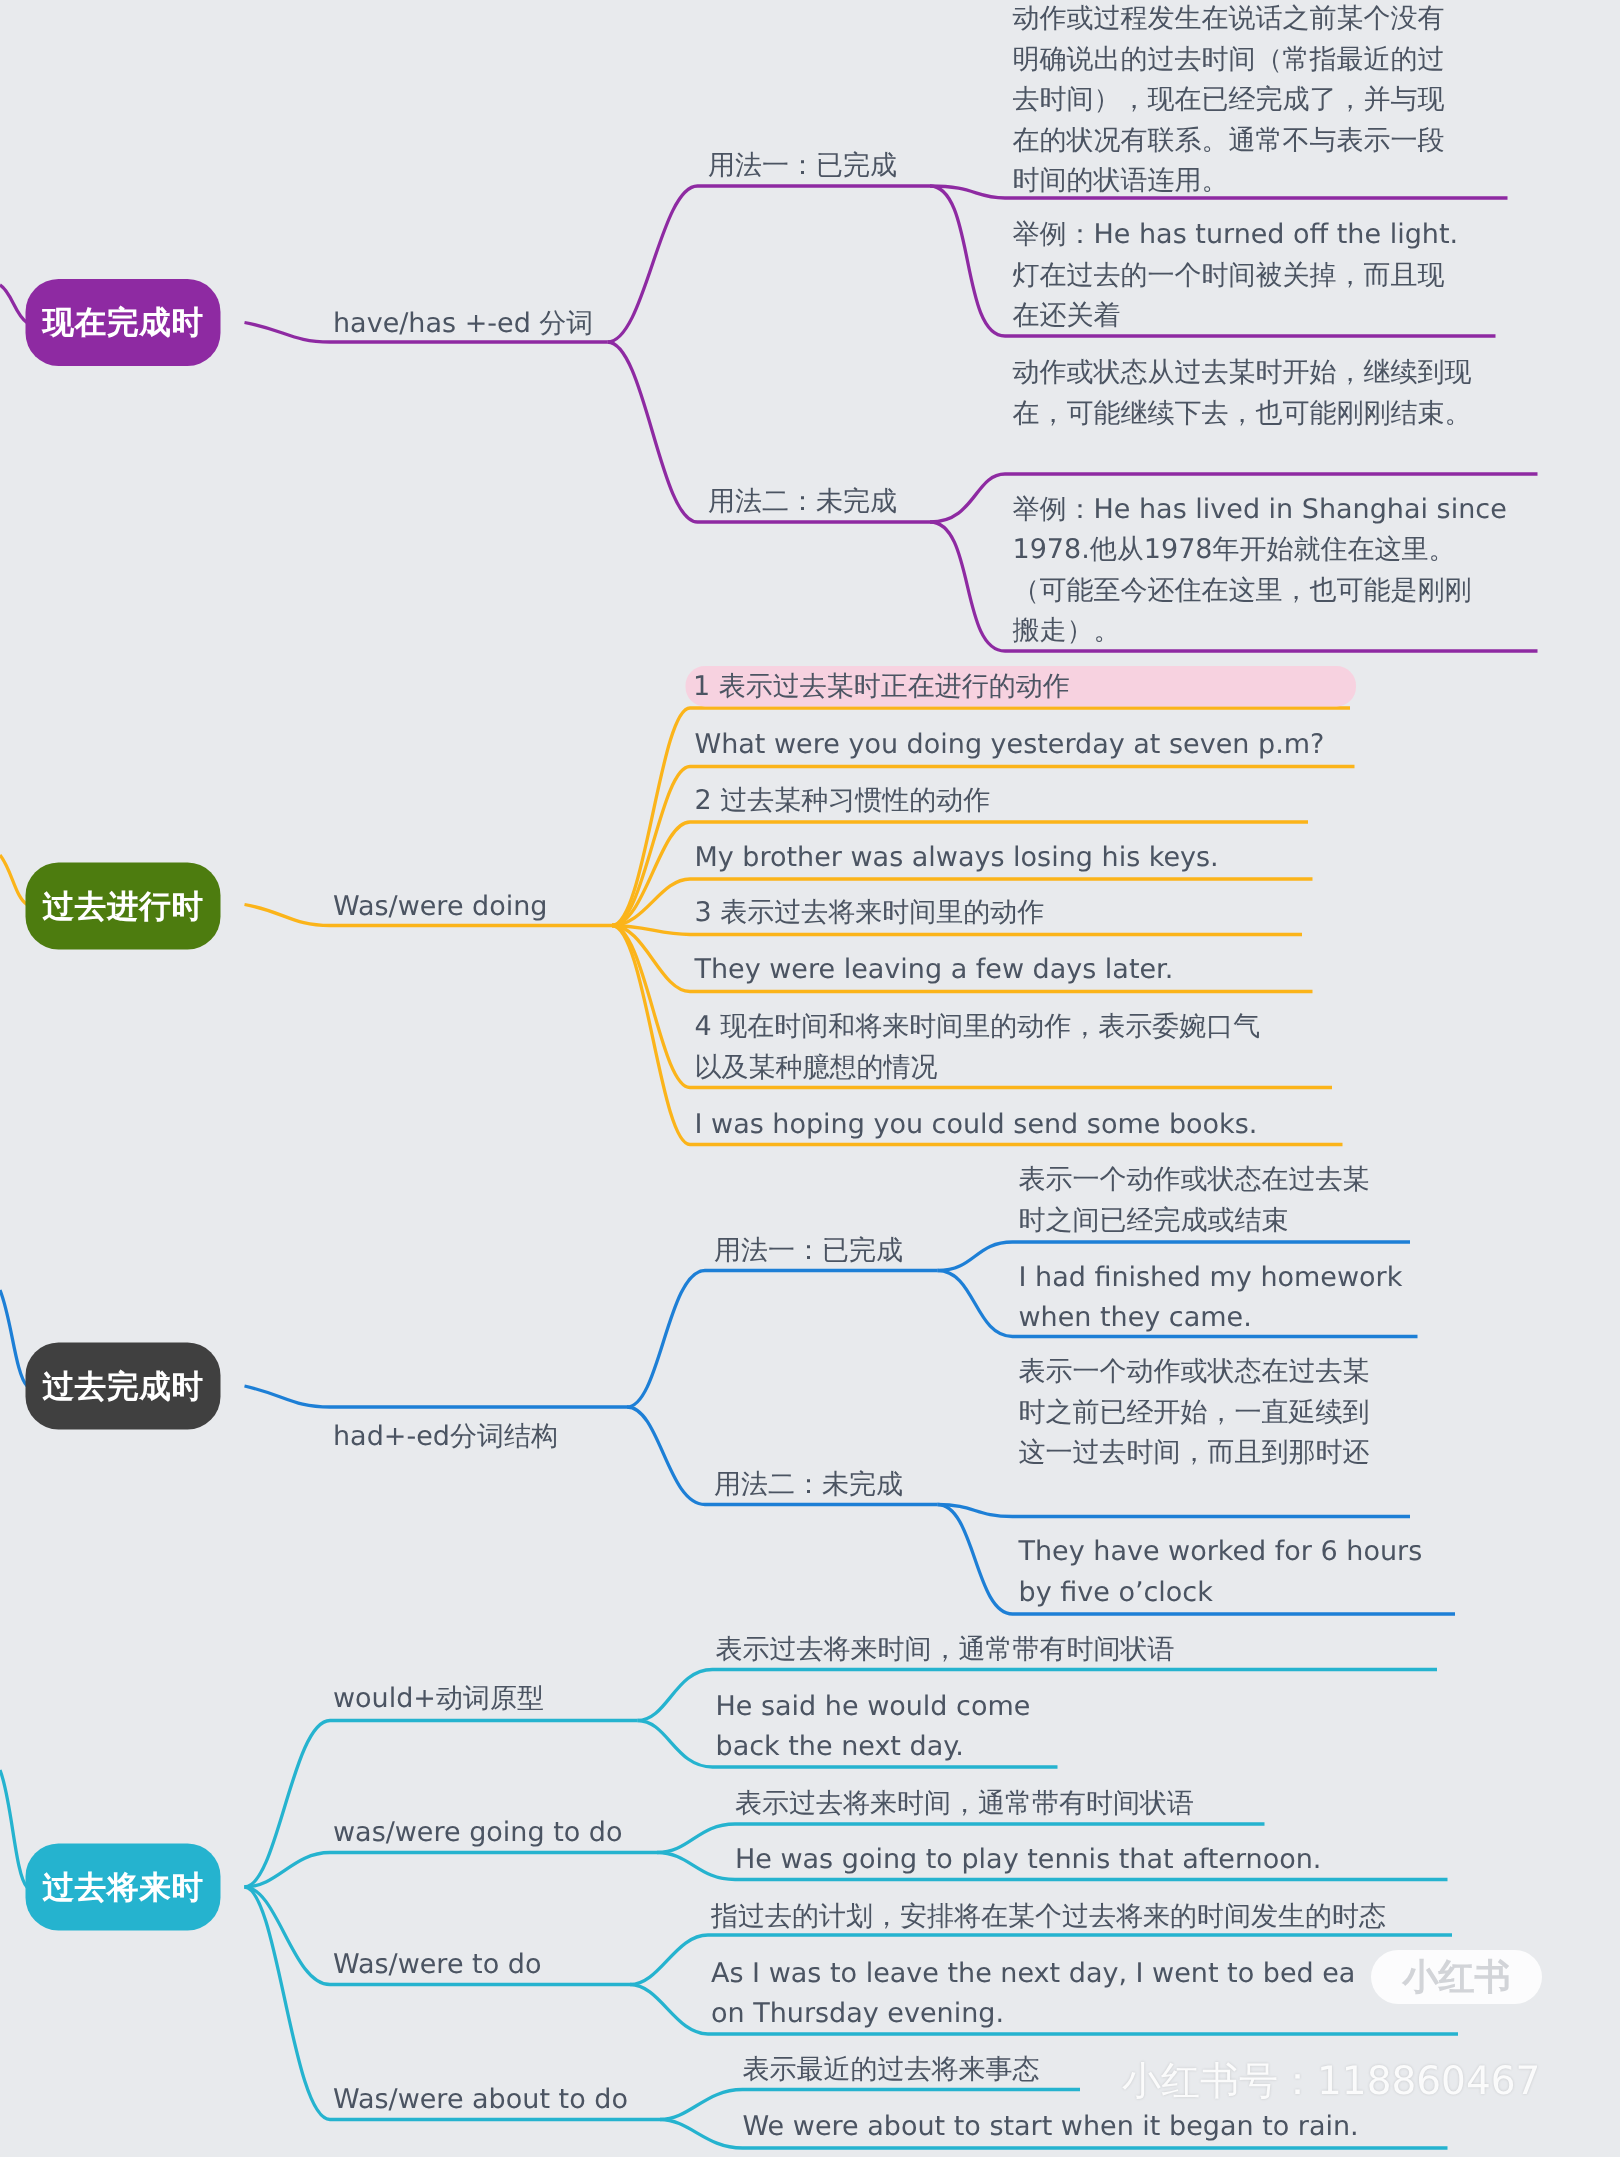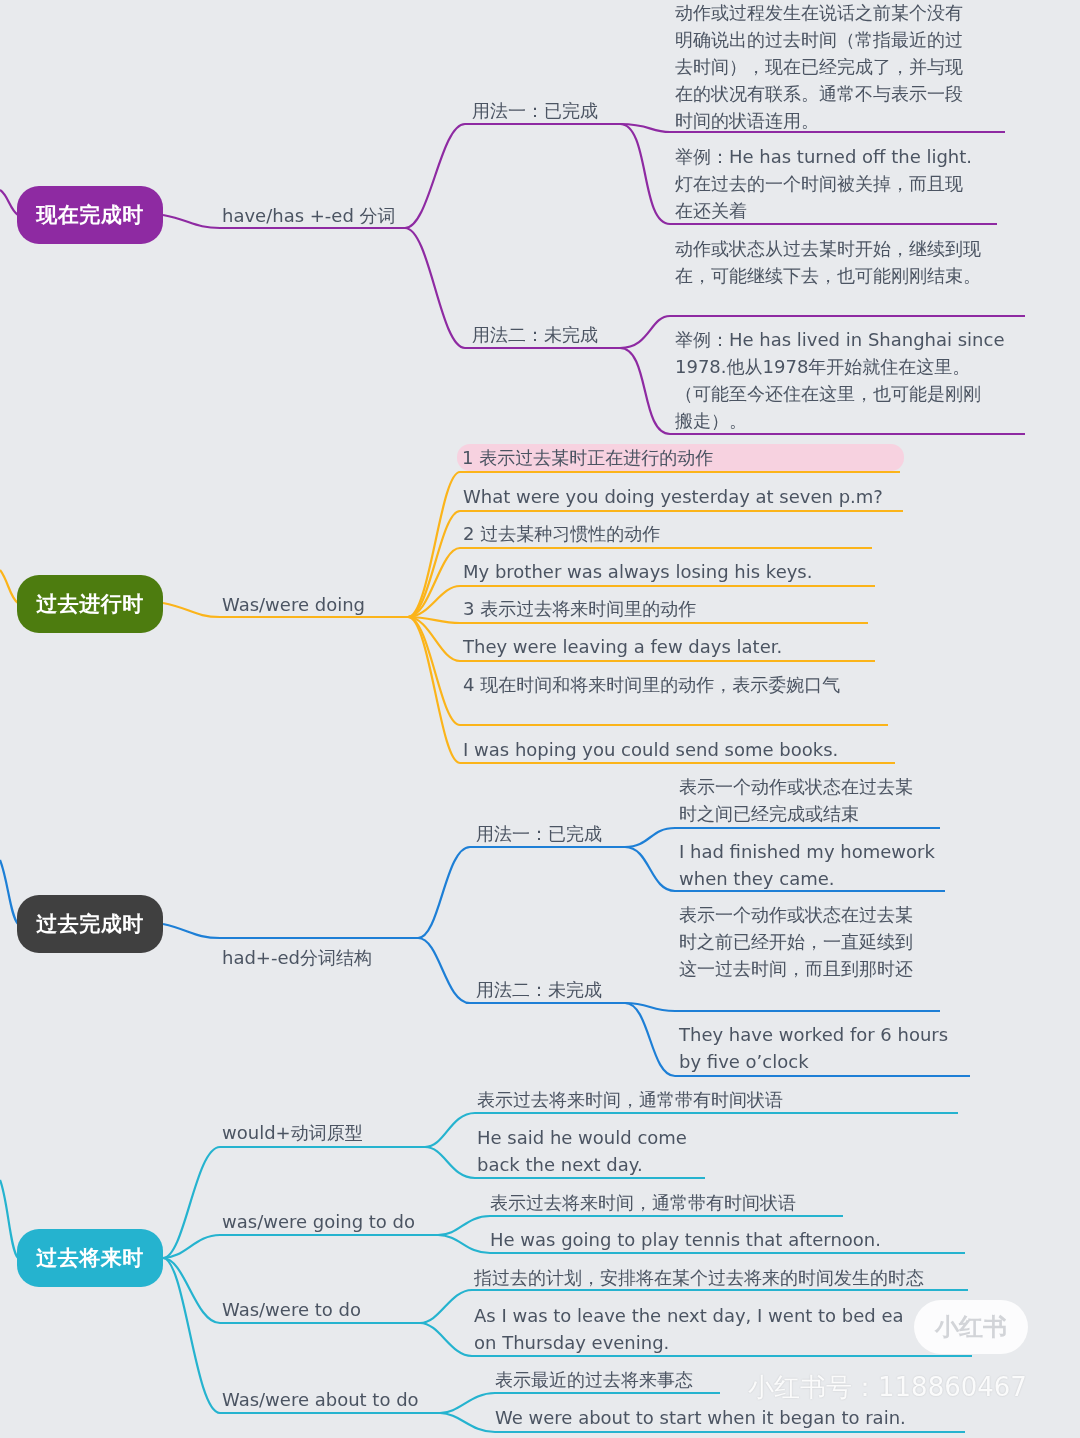--- a/index.html
+++ b/index.html
@@ -4,32 +4,32 @@
 <style>
   html, body { margin: 0; padding: 0; }
   body {
     width: 1080px; height: 1438px; position: relative; overflow: hidden;
     background: #e8eaed;
     font-family: "DejaVu Sans", "Liberation Sans", sans-serif;
     color: #4a5260;
   }
   svg.links { position: absolute; left: 0; top: 0; width: 1080px; height: 1438px; pointer-events: none; }
   .root {
-    position: absolute; height: 58px; width: 146px; border-radius: 22px;
+    position: absolute; height: 58px; width: 130px; border-radius: 22px;
     color: #fff; font-weight: bold; font-size: 21px;
     display: flex; align-items: center; justify-content: center;
     letter-spacing: 0.5px;
   }
   .t {
     position: absolute; font-size: 18px; line-height: 27px; white-space: nowrap;
     color: #4b5462;
   }
   .hl { background: #f7d2e0; }
   .wm-pill {
-    position: absolute; left: 914px; top: 1300px; width: 114px; height: 54px;
+    position: absolute; left: 914px; top: 1300px; width: 114px; height: 36px;
     border-radius: 27px; background: rgba(255,255,255,0.85);
     display: flex; align-items: center; justify-content: center;
     font-size: 24px; font-weight: bold; color: #d2d4d8;
   }
   .wm-text {
     position: absolute; left: 748px; top: 1370px; font-size: 26px;
     color: rgba(255,255,255,0.9); text-shadow: 0 0 2px rgba(0,0,0,0.15);
     white-space: nowrap;
   }
 </style>
@@ -126,20 +126,21 @@
 <div class="t" style="left:222px;top:591px;"><span>Was/were doing</span></div>
 
 <div class="t hl" style="left:457px;top:444px;width:442px;padding-left:5px;border-radius:13px;"><span>1 表示过去某时正在进行的动作</span></div>
 <div class="t" style="left:463px;top:483px;"><span>What were you doing yesterday at seven p.m?</span></div>
 <div class="t" style="left:463px;top:520px;"><span>2 过去某种习惯性的动作</span></div>
 <div class="t" style="left:463px;top:558px;"><span>My brother was  always losing his keys.</span></div>
 <div class="t" style="left:463px;top:595px;"><span>3 表示过去将来时间里的动作</span></div>
 <div class="t" style="left:463px;top:633px;"><span>They were leaving a few days later.</span></div>
 <div class="t" style="left:463px;top:671px;">
   <div>4 现在时间和将来时间里的动作，表示委婉口气</div>
+  <div>以及某种臆想的情况</div>
 </div>
 <div class="t" style="left:463px;top:736px;"><span>I was hoping you could send some books.</span></div>
 
 <div class="root" style="left:17px;top:895px;background:#404040;">
   <span>过去完成时</span>
 </div>
 <div class="t" style="left:222px;top:911px;margin-top:33px;"><span>had+-ed分词结构</span></div>
 <div class="t" style="left:476px;top:820px;"><span>用法一：已完成</span></div>
 <div class="t" style="left:476px;top:976px;"><span>用法二：未完成</span></div>
 

